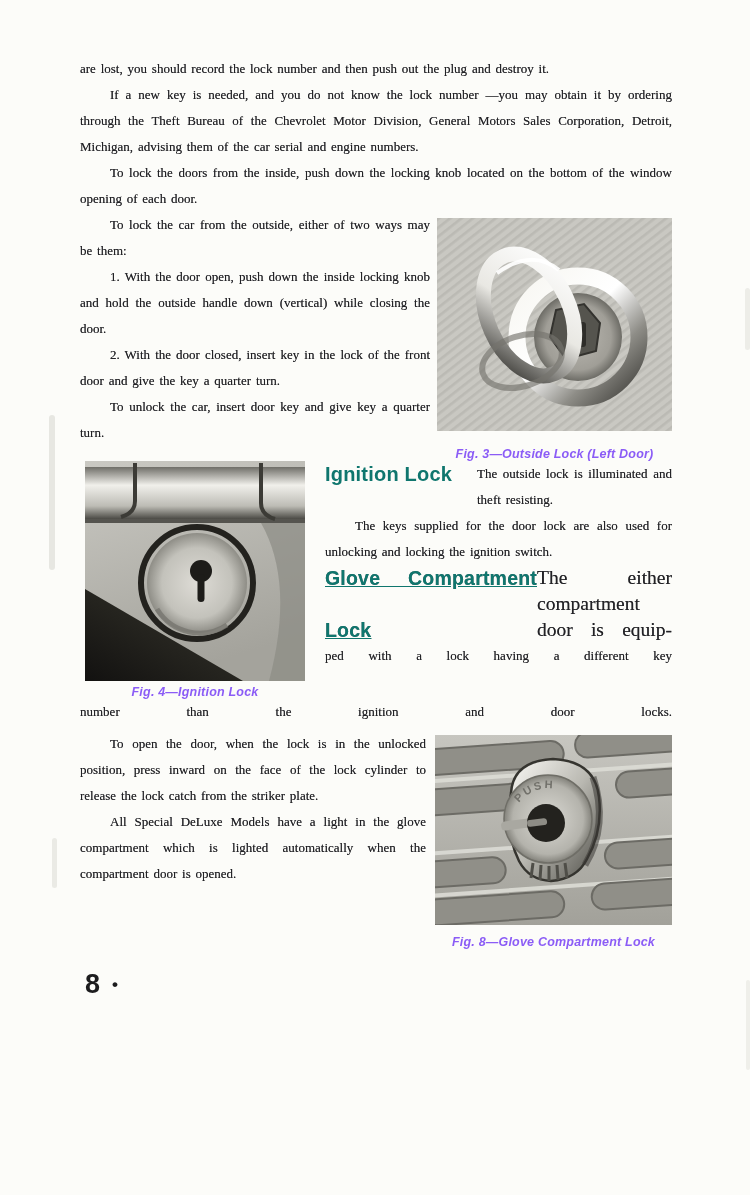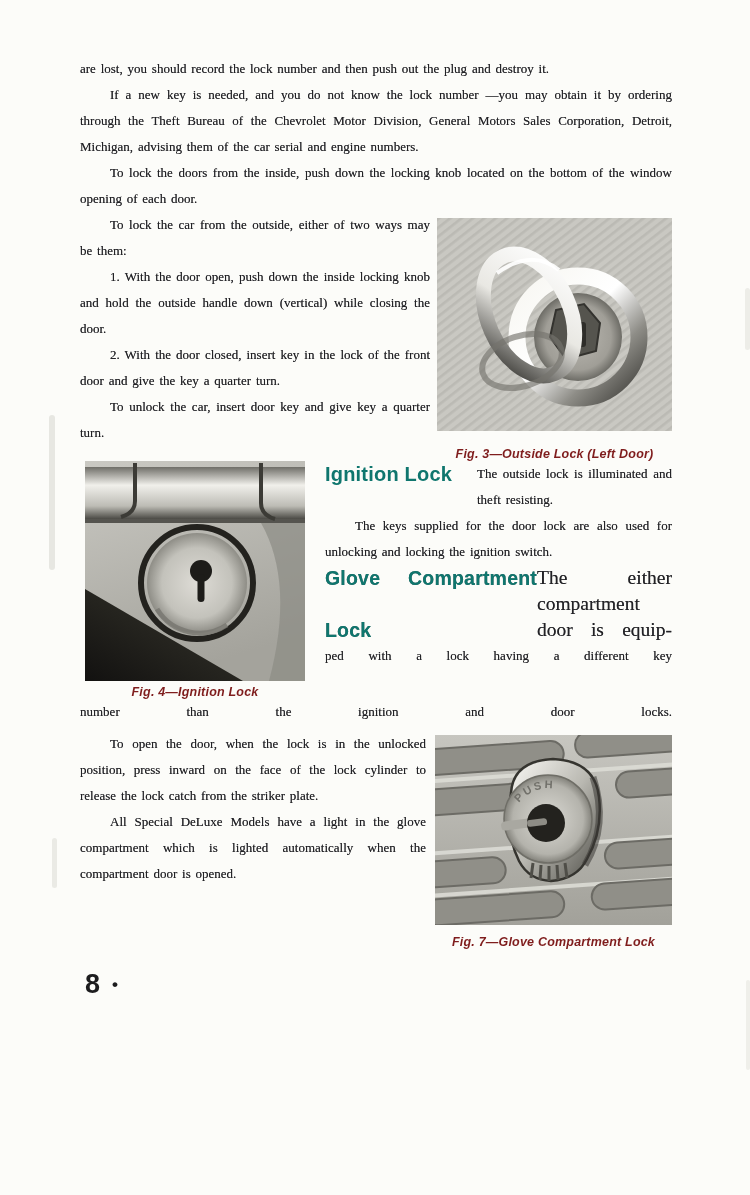--- a/index.html
+++ b/index.html
@@ -30,42 +30,42 @@
   .colL2 { width:348px; }
   .colR  { width:347px; }
   .gap { flex:1; }
 
   figure { text-align:center; }
   figcaption {
     font-family:"Liberation Sans", sans-serif;
     font-style:italic;
     font-weight:700;
     font-size:12.5px;
-    color:#7f1d1d;
+    color:#8b5cf6;
     letter-spacing:0.2px;
     margin-top:16px;
     white-space:nowrap;
   }
   .fig3 { width:235px; margin-top:6px; }
   .fig4 { width:220px; margin-left:5px; }
   .fig4 figcaption { margin-top:4px; }
   .fig5 { width:237px; margin-left:9px; margin-top:4px; }
   .fig5 figcaption { margin-top:10px; }
   svg { display:block; }
 
   .heading {
     font-family:"Liberation Sans", sans-serif;
     font-weight:700;
     font-size:20px;
     line-height:26px;
     color:#0f766e;
     letter-spacing:0.2px;
   }
   .ign-heading { float:left; width:152px; height:52px; }
-  .glove-heading { float:left; width:212px; height:78px; text-align:center; }
+  .glove-heading { float:left; width:212px; height:78px; text-align:center;text-decoration:underline; }
   .glove-wrap span { display:block; font-size:19.5px; line-height:26px;
     text-align:justify; text-align-last:justify;
     text-shadow:0 0 0.4px rgba(35,35,40,0.65); }
   .clear { clear:both; }
 
   .sec2 { margin-top:0px; }
   .fullline { margin-top:0px; }
   .sec3 { margin-top:6px;justify-content:space-between; }
 
   .pageno {
@@ -264,21 +264,21 @@
           </g>
           <g stroke="#4f4e48" stroke-width="3">
             <line x1="98" y1="128" x2="96" y2="143"></line>
             <line x1="106" y1="130" x2="105" y2="145"></line>
             <line x1="114" y1="131" x2="114" y2="146"></line>
             <line x1="122" y1="130" x2="123" y2="145"></line>
             <line x1="130" y1="128" x2="132" y2="143"></line>
           </g>
         </g>
       </svg>
-      <figcaption>Fig. 7—Glove Compartment Lock</figcaption>
+      <figcaption>Fig. 8—Glove Compartment Lock</figcaption>
     </figure>
   </div>
 
   <div class="pageno">
     <span>8</span>
     <span class="dot">•</span>
   </div>
 
 </div>
 

